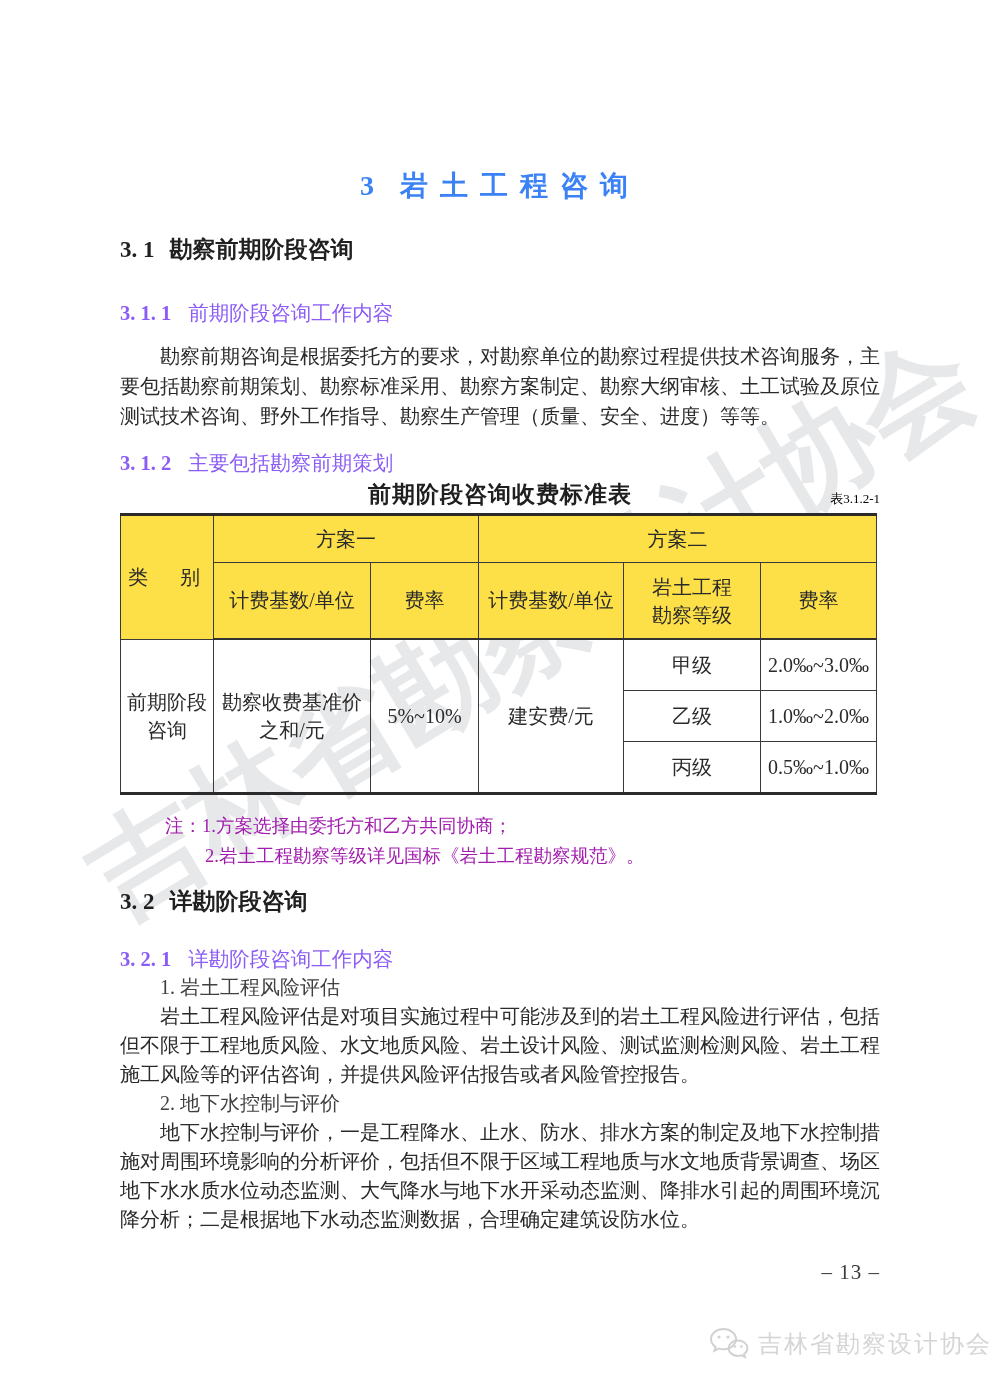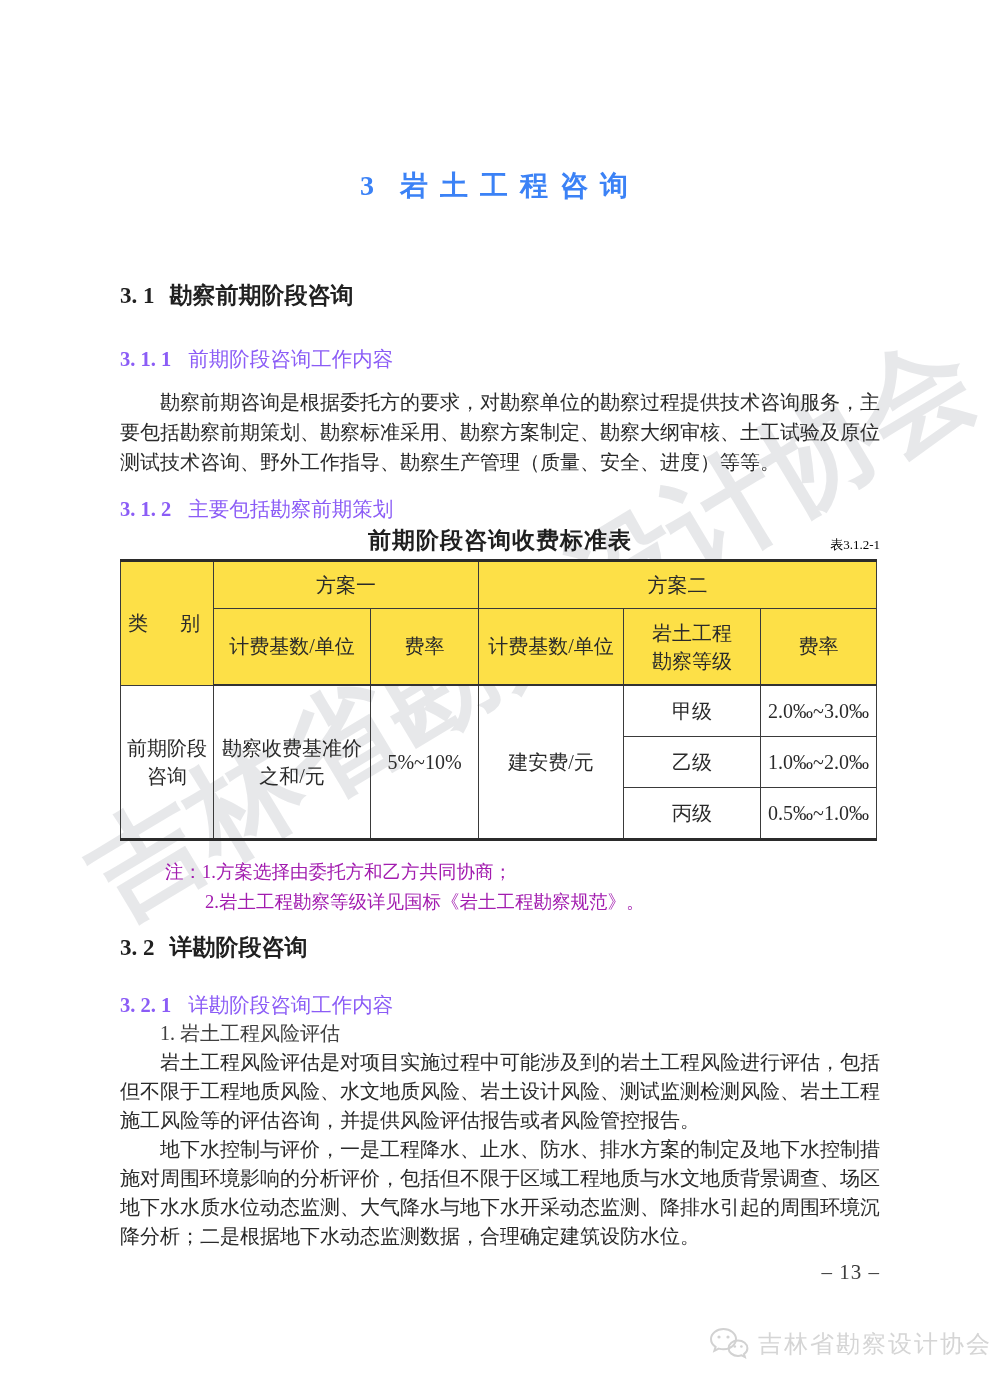--- a/index.html
+++ b/index.html
@@ -22,21 +22,21 @@
   }
 
   .content{position:relative;z-index:1;margin:0 120px;padding-top:170px;width:760px;}
 
   h1.doc-title{margin:0;text-align:center;font-size:28px;line-height:32px;font-weight:700;color:#3b82f6;}
   h1.doc-title .num{margin-right:26px;letter-spacing:0;}
   h1.doc-title .t{letter-spacing:12px;}
 
   h2.sec{margin:0;font-size:23px;line-height:28px;font-weight:700;color:#202020;}
   h2.sec .num{margin-right:15px;}
-  #sec31{margin-top:80px;}
+  #sec31{margin-top:34px;}
   #sec32{margin-top:17px;}
 
   h3.sub{margin:0;font-size:20.5px;line-height:26px;font-weight:400;color:#8b5cf6;}
   h3.sub .num{font-weight:700;margin-right:17px;}
   #sub311{margin-top:36px;}
   #sub312{margin-top:19px;}
   #sub321{margin-top:30px;}
 
   p.body{margin:0;font-size:20px;line-height:30px;text-align:justify;text-indent:2em;color:#2a2a2a;}
   #p311{margin-top:15px;}
@@ -172,20 +172,21 @@
       <div class="n2">2.岩土工程勘察等级详见国标《岩土工程勘察规范》。</div>
     </div>
 
     <h2 class="sec" id="sec32"><span class="num">3. 2</span><span>详勘阶段咨询</span></h2>
 
     <h3 class="sub" id="sub321"><span class="num">3. 2. 1</span><span>详勘阶段咨询工作内容</span></h3>
 
     <div class="block321">
       <p class="item">1. 岩土工程风险评估</p>
       <p class="body">岩土工程风险评估是对项目实施过程中可能涉及到的岩土工程风险进行评估，包括但不限于工程地质风险、水文地质风险、岩土设计风险、测试监测检测风险、岩土工程施工风险等的评估咨询，并提供风险评估报告或者风险管控报告。</p>
+      <p class="item">2. 地下水控制与评价</p>
       <p class="body">地下水控制与评价，一是工程降水、止水、防水、排水方案的制定及地下水控制措施对周围环境影响的分析评价，包括但不限于区域工程地质与水文地质背景调查、场区地下水水质水位动态监测、大气降水与地下水开采动态监测、降排水引起的周围环境沉降分析；二是根据地下水动态监测数据，合理确定建筑设防水位。</p>
     </div>
 
   </div>
 
   <div class="pageno">– 13 –</div>
 
   <div class="footer">
     <span>
       <svg width="42" height="36" viewBox="0 0 42 36" xmlns="http://www.w3.org/2000/svg">

